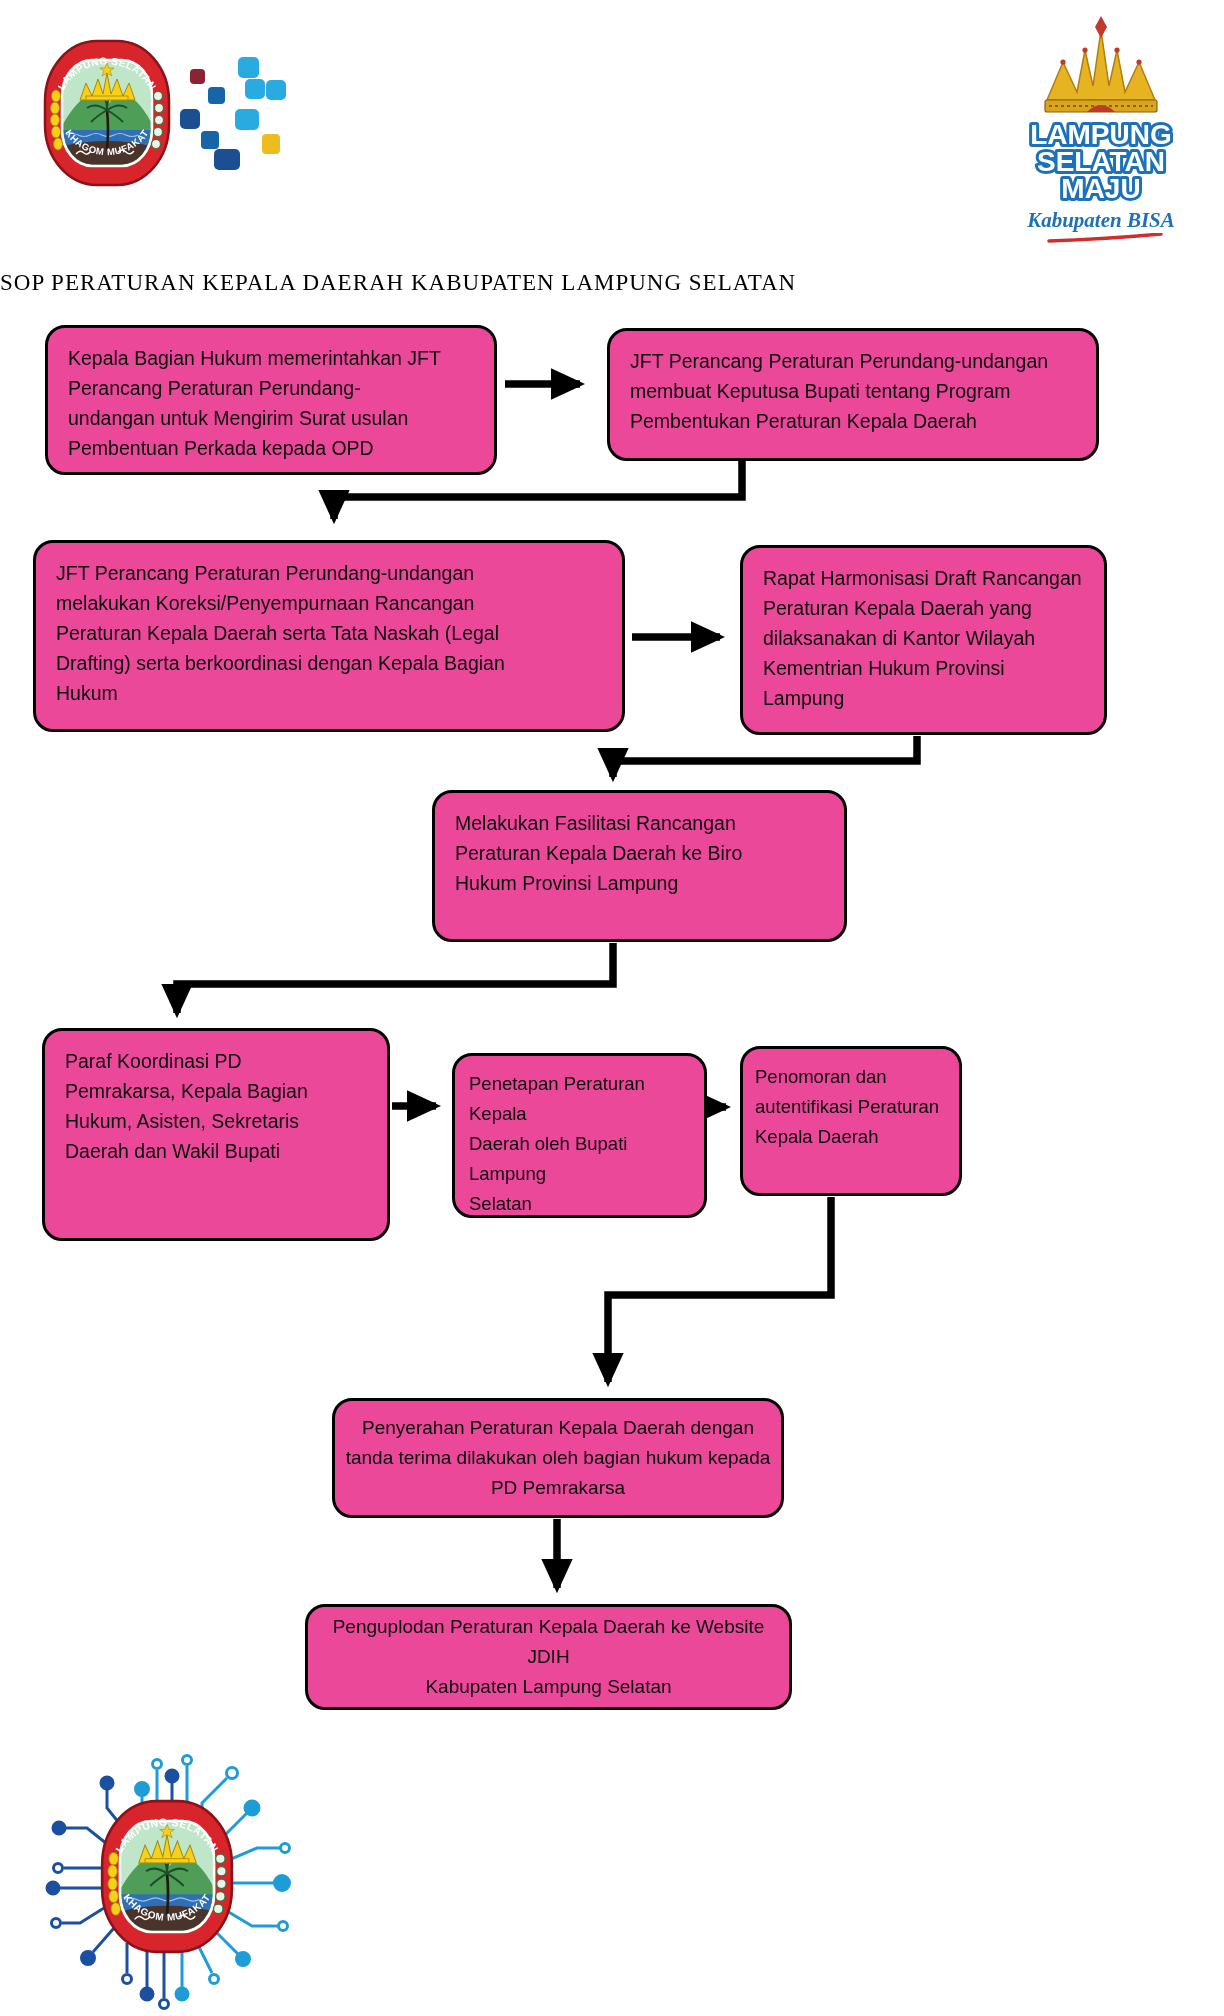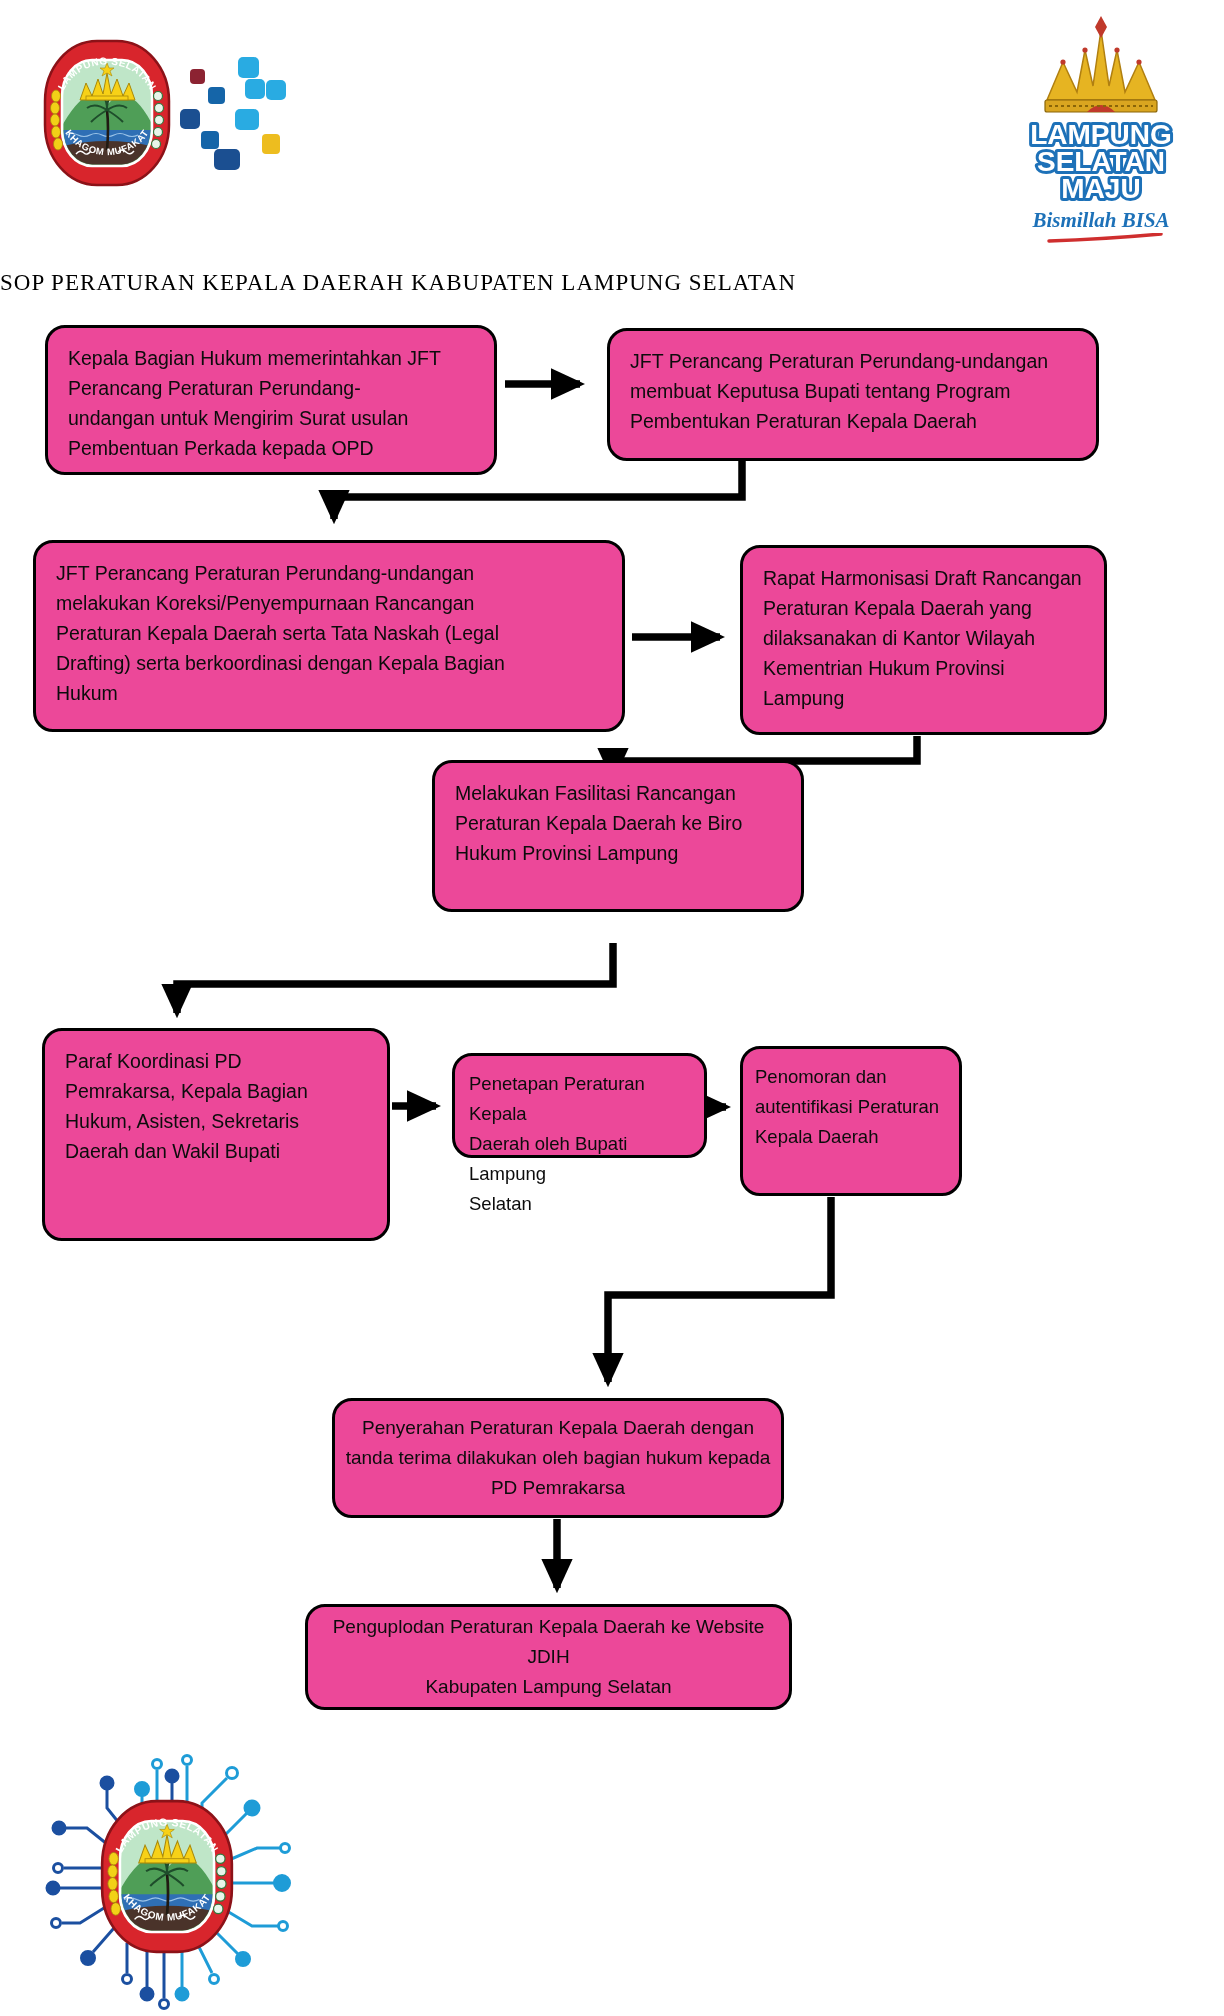--- a/index.html
+++ b/index.html
@@ -99,21 +99,21 @@
       <path d="M60,100 Q74,86 88,100 Z" fill="#c0392b"></path>
       <path d="M22,94 H126" stroke="#8a6508" stroke-width="2" stroke-dasharray="3,3"></path>
     </g>
     <g font-family="Liberation Sans, sans-serif" font-weight="bold" text-anchor="middle" fill="#ffffff" stroke="#1d71b8" stroke-width="6" paint-order="stroke" stroke-linejoin="round">
       <text x="74" y="132" font-size="28">LAMPUNG</text>
       <text x="74" y="159" font-size="28">SELATAN</text>
       <text x="74" y="186" font-size="28">MAJU</text>
     </g>
   </svg>
   <div style="margin-top:-6px;text-align:center;font-family:'Liberation Serif',serif;font-style:italic;
-              font-weight:bold;font-size:21px;color:#1d71b8">Bismillah BISA</div>
+              font-weight:bold;font-size:21px;color:#1d71b8">Kabupaten BISA</div>
   <svg width="148" height="10" viewBox="0 0 148 10">
     <path d="M22,8 Q80,6 134,1" stroke="#cf2e2e" stroke-width="3.5" fill="none" stroke-linecap="round"></path>
   </svg>
 </div>
 
 <div class="title">SOP PERATURAN KEPALA DAERAH KABUPATEN LAMPUNG SELATAN</div>
 
 <svg id="arrow-layer" width="1224" height="2016" viewBox="0 0 1224 2016">
   <defs>
     <marker id="ah" markerWidth="4.6" markerHeight="4.2" refX="3.9" refY="2.1" orient="auto">
@@ -146,30 +146,30 @@
 melakukan Koreksi/Penyempurnaan Rancangan
 Peraturan Kepala Daerah serta Tata Naskah (Legal
 Drafting) serta berkoordinasi dengan Kepala Bagian
 Hukum</div>
 
 <div class="box" style="left:740px;top:545px;width:367px;height:190px">Rapat Harmonisasi  Draft Rancangan
 Peraturan Kepala Daerah yang
 dilaksanakan di Kantor Wilayah
 Kementrian Hukum Provinsi Lampung</div>
 
-<div class="box" style="left:432px;top:760px;width:372px;height:152px">Melakukan Fasilitasi Rancangan
+<div class="box" style="left:432px;top:790px;width:415px;height:152px">Melakukan Fasilitasi Rancangan
 Peraturan Kepala Daerah ke Biro
 Hukum Provinsi Lampung</div>
 
 <div class="box" style="left:42px;top:1028px;width:348px;height:213px">Paraf Koordinasi PD
 Pemrakarsa, Kepala Bagian
 Hukum, Asisten, Sekretaris
 Daerah dan Wakil Bupati</div>
 
-<div class="box" style="left:452px;top:1053px;width:255px;height:105px;font-size:18.5px;padding:13px 14px">Penetapan Peraturan Kepala
+<div class="box" style="left:452px;top:1053px;width:255px;height:165px;font-size:18.5px;padding:13px 14px">Penetapan Peraturan Kepala
 Daerah oleh Bupati Lampung
 Selatan</div>
 
 <div class="box" style="left:740px;top:1046px;width:222px;height:150px;font-size:18.5px;padding:13px 12px">Penomoran dan
 autentifikasi Peraturan
 Kepala Daerah</div>
 
 <div class="box centered" style="left:332px;top:1398px;width:452px;height:120px;font-size:19px">Penyerahan Peraturan Kepala Daerah  dengan
 tanda terima dilakukan oleh bagian hukum kepada
 PD Pemrakarsa</div>

